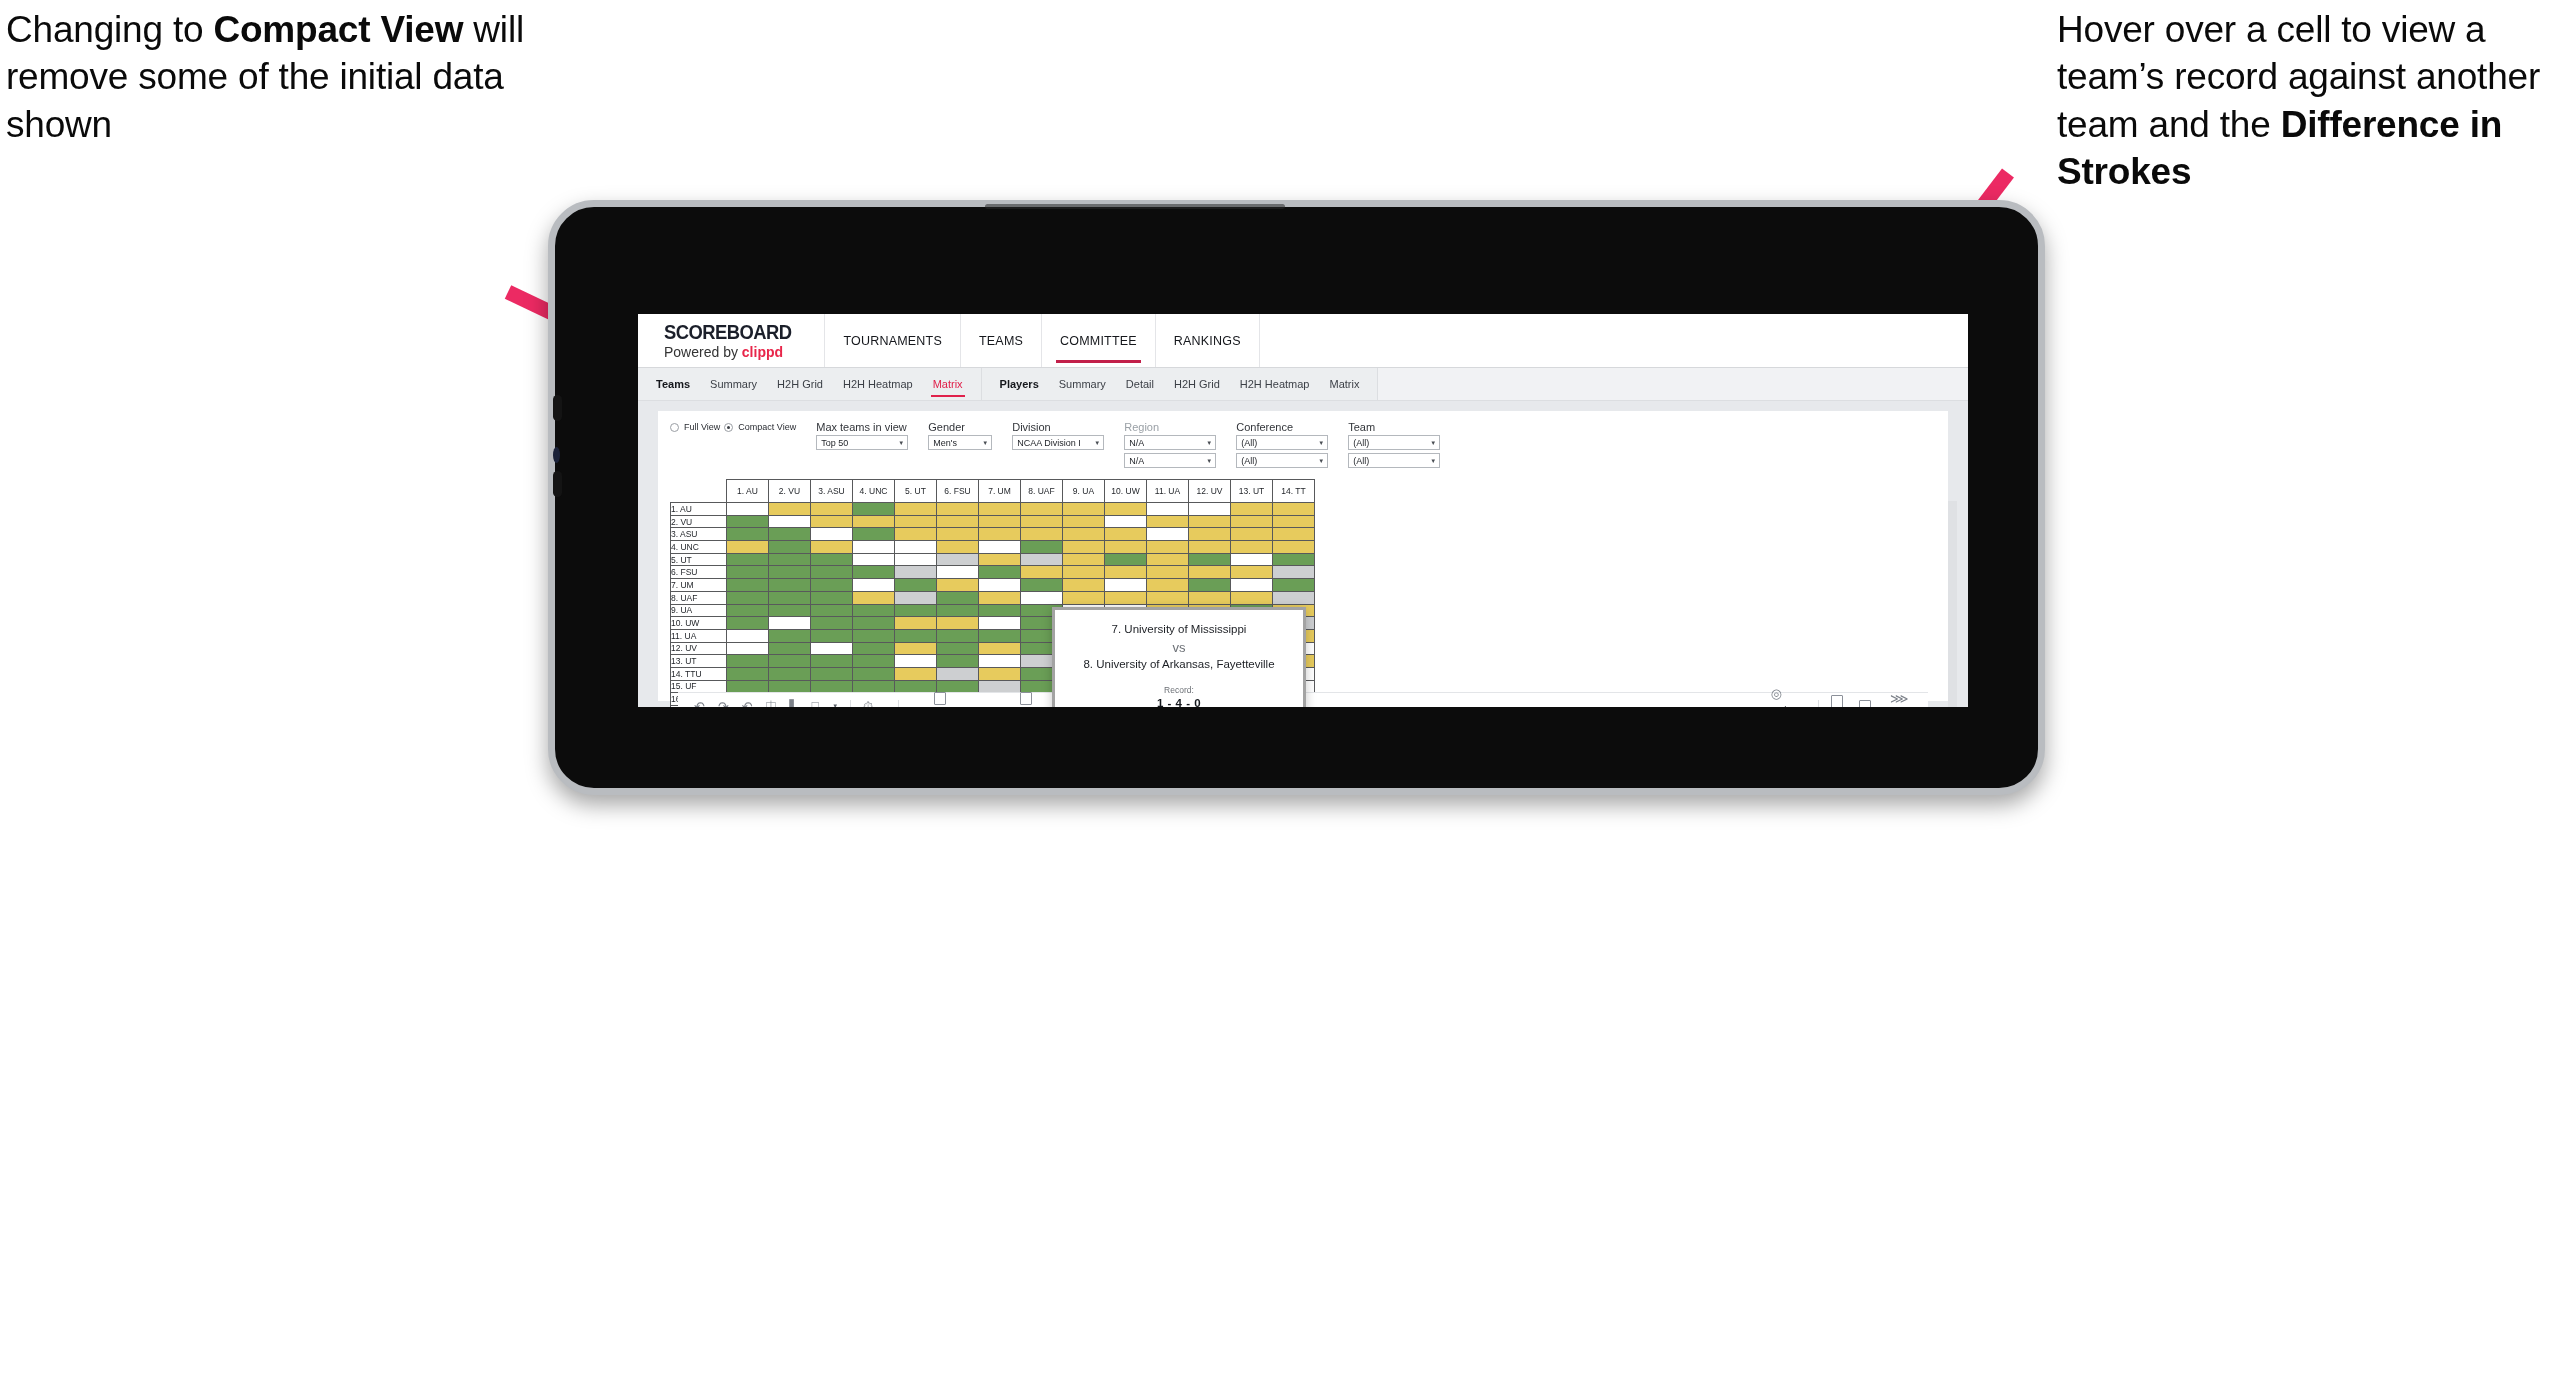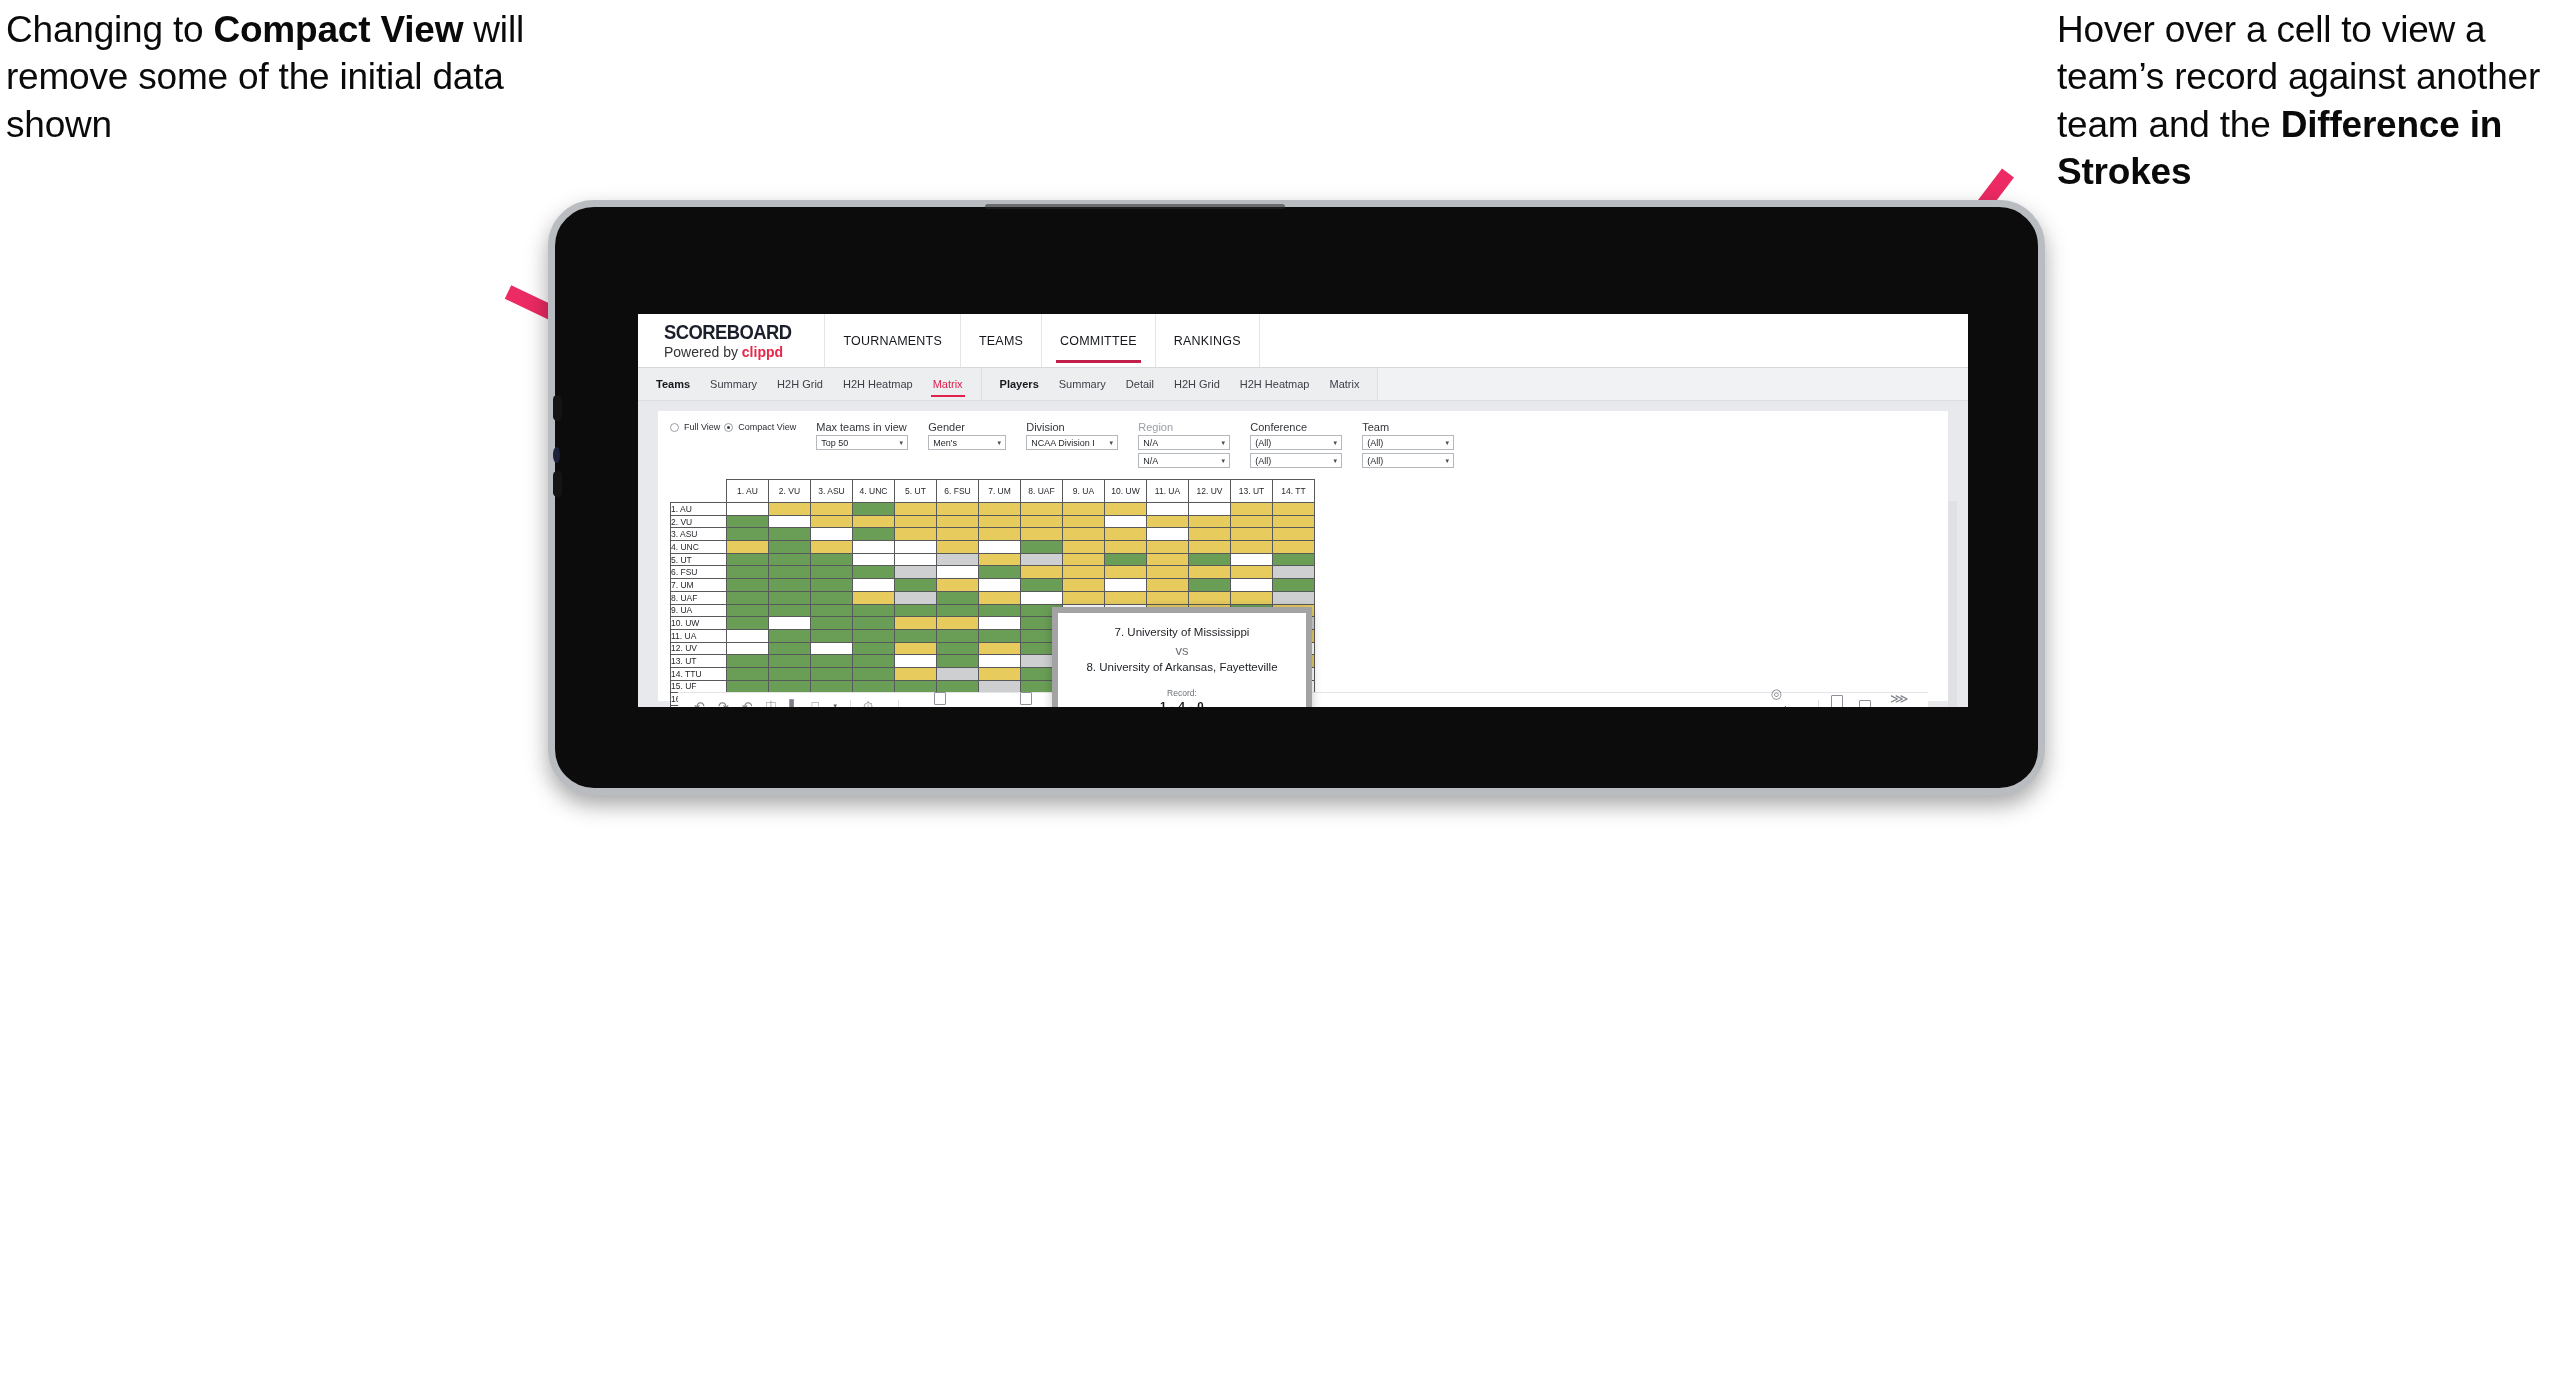--- a/index.html
+++ b/index.html
@@ -95,21 +95,21 @@
   .radio{width:9px;height:9px;border-radius:50%;border:1px solid #9a9ea4;background:#fff;
     box-sizing:border-box;display:inline-block;position:relative;flex:none;}
   .radio.on::after{content:"";position:absolute;left:2px;top:2px;width:3px;height:3px;
     border-radius:50%;background:#3c4046;}
   .sel{
     width:92px;height:15px;border:1px solid #b4b8bd;background:#fff;
     display:flex;align-items:center;justify-content:space-between;
     font-size:9px;color:#24272c;padding:0 3px 0 4px;box-sizing:border-box;cursor:pointer;
     margin-bottom:3px;
   }
-  .sel.w-sm{width:78px;}
+  .sel.w-sm{width:64px;}
   .sel .cap{white-space:nowrap;overflow:hidden;}
   .caret{font-size:6px;color:#4a4e54;line-height:1;}
 
   
   .matrix-wrap{position:relative;margin:4px 0 0 12px;}
   table.matrix{border-collapse:collapse;table-layout:fixed;}
   table.matrix th,table.matrix td{border:1px solid #58595b;padding:0;}
   table.matrix th.corner{border:none;background:#fff;}
   th.colhead{
     width:41px;height:22px;font-size:8.5px;font-weight:normal;color:#1d2025;background:#fff;
@@ -127,21 +127,21 @@
   td.cell.s{background:#cdcfd1;}
   td.cell.e{background:#ffffff;}
 
   .vscroll{
     position:absolute;right:-9px;top:22px;width:9px;height:255px;background:#dfe1e4;
   }
 
   
   .tooltip{
     position:absolute;left:394px;top:196px;width:232px;background:#fff;
-    box-shadow:0 2px 10px rgba(0,0,0,.22);border:6px solid #a3a3a3;
+    box-shadow:0 2px 10px rgba(0,0,0,.22);border:3px solid #a3a3a3;
     padding:12px 8px 14px;text-align:center;z-index:30;
   }
   .tt-team{font-size:11.5px;color:#1c1f24;line-height:1.35;}
   .tt-vs{font-size:13px;color:#6c7076;margin:2px 0;}
   .tt-lab{font-size:8.5px;color:#6c7076;margin-top:13px;}
   .tt-val{font-size:11.5px;color:#14171c;font-weight:bold;margin-top:2px;letter-spacing:.5px;}
 
   
   .toolbar{
     position:absolute;left:20px;right:20px;bottom:-18px;height:26px;background:#fff;

